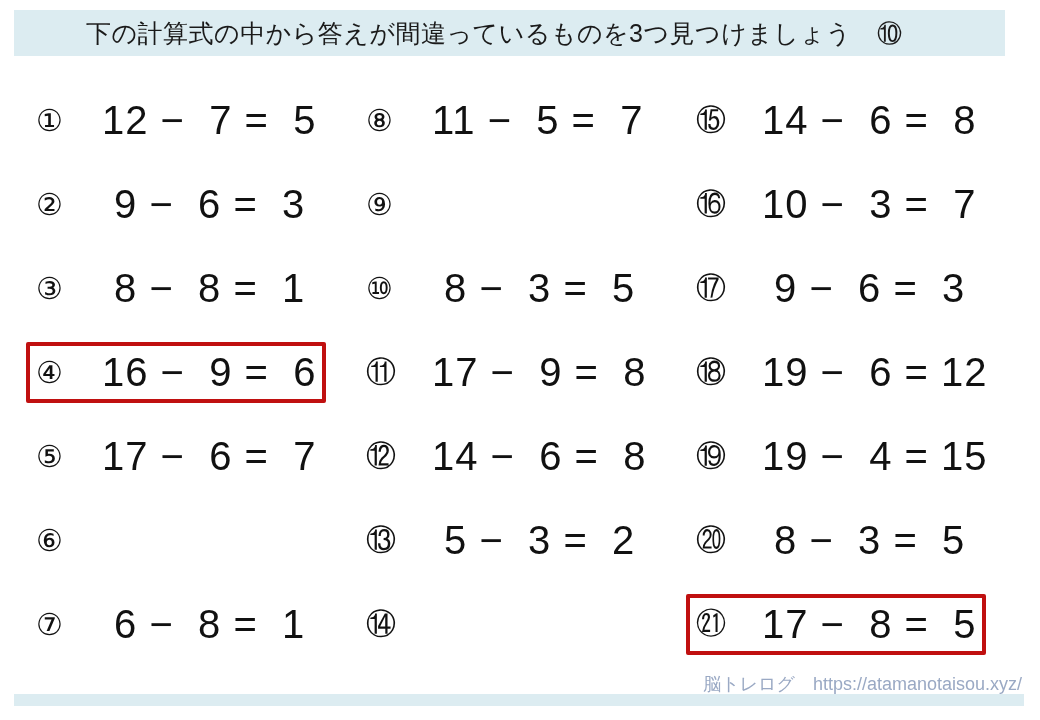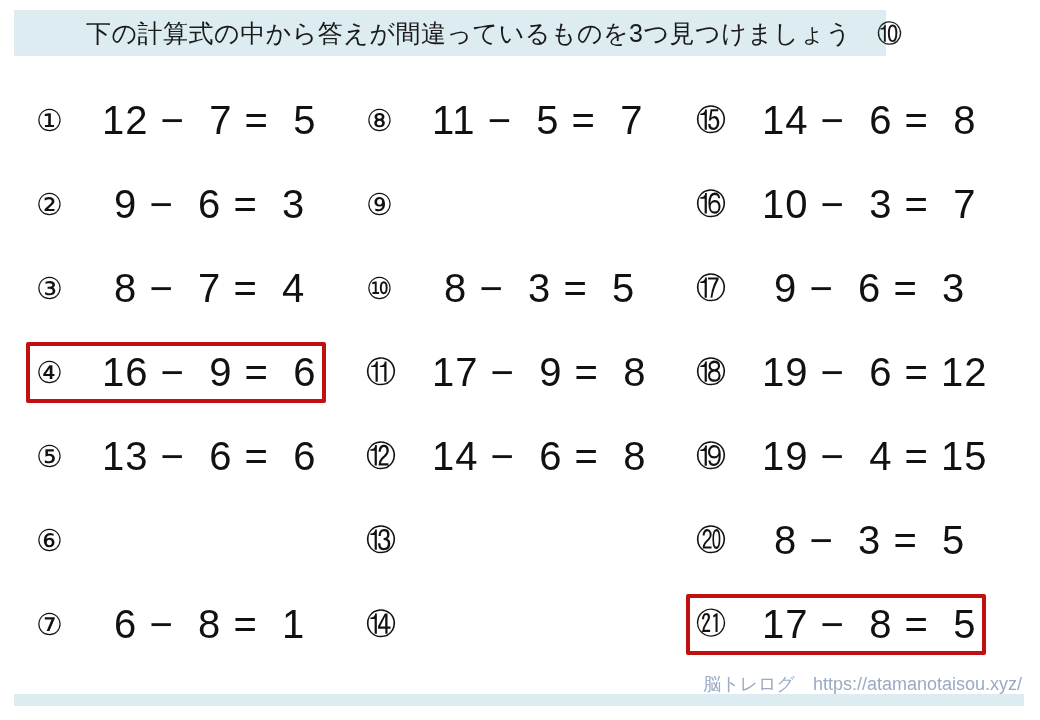--- a/index.html
+++ b/index.html
@@ -16,21 +16,21 @@
   .page {
     position: relative;
     width: 1040px;
     height: 720px;
     box-sizing: border-box;
   }
   .header-bar {
     position: absolute;
     left: 14px;
     top: 10px;
-    width: 872px;
+    width: 991px;
     height: 46px;
     background: #dcecf1;
     display: flex;
     align-items: center;
   }
   .header-title {
     font-size: 25px;
     color: #1a1a1a;
     letter-spacing: 0.5px;
     padding-left: 72px;
@@ -139,21 +139,21 @@
     <div class="cell">
       <div class="eq-box">
         <span class="num-label">⑯</span>
         <span class="expr">10 −  3 =  7</span>
       </div>
     </div>
 
     <div class="cell">
       <div class="eq-box">
         <span class="num-label">③</span>
-        <span class="expr"> 8 −  7 =  4</span>
+        <span class="expr"> 8 −  8 =  1</span>
       </div>
     </div>
     <div class="cell">
       <div class="eq-box">
         <span class="num-label">⑩</span>
         <span class="expr"> 8 −  3 =  5</span>
       </div>
     </div>
     <div class="cell">
       <div class="eq-box">
@@ -177,21 +177,21 @@
     <div class="cell">
       <div class="eq-box">
         <span class="num-label">⑱</span>
         <span class="expr">19 −  6 = 12</span>
       </div>
     </div>
 
     <div class="cell">
       <div class="eq-box">
         <span class="num-label">⑤</span>
-        <span class="expr">13 −  6 =  6</span>
+        <span class="expr">17 −  6 =  7</span>
       </div>
     </div>
     <div class="cell">
       <div class="eq-box">
         <span class="num-label">⑫</span>
         <span class="expr">14 −  6 =  8</span>
       </div>
     </div>
     <div class="cell">
       <div class="eq-box">
@@ -201,20 +201,21 @@
     </div>
 
     <div class="cell">
       <div class="eq-box">
         <span class="num-label">⑥</span>
       </div>
     </div>
     <div class="cell">
       <div class="eq-box">
         <span class="num-label">⑬</span>
+        <span class="expr"> 5 −  3 =  2</span>
       </div>
     </div>
     <div class="cell">
       <div class="eq-box">
         <span class="num-label">⑳</span>
         <span class="expr"> 8 −  3 =  5</span>
       </div>
     </div>
 
     <div class="cell">

